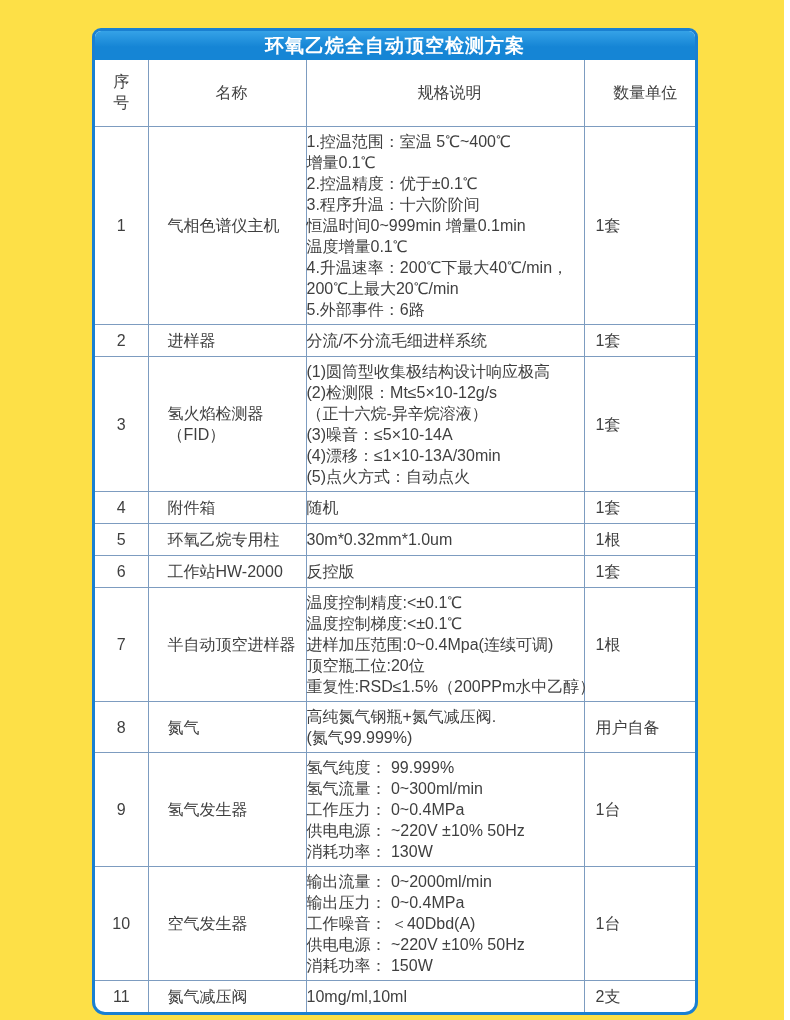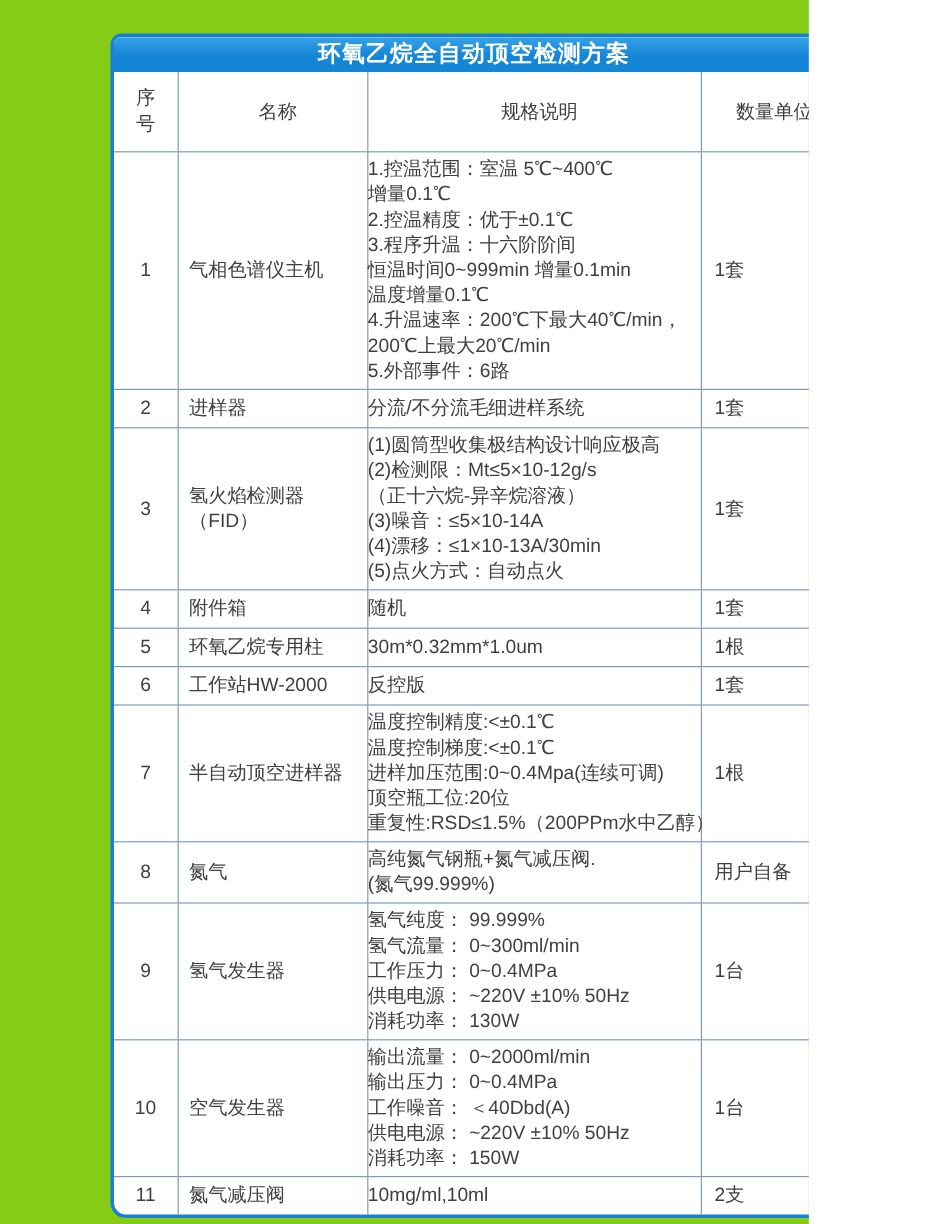--- a/index.html
+++ b/index.html
@@ -6,23 +6,23 @@
     margin: 0;
     padding: 0;
     background: #ffffff;
     width: 790px;
     height: 1020px;
     font-family: "Liberation Sans", sans-serif;
     color: var(--text, #3f3f3f);
   }
   .canvas {
     position: relative;
-    width: 674px;
+    width: 784px;
     height: 1020px;
-    background: #84cc16;
+    background: #fde047;
     overflow: hidden;
   }
   .card {
     position: absolute;
     left: 92px;
     top: 28px;
     width: 606px;
     box-sizing: border-box;
     border: 3px solid var(--border-blue, #1a80d1);
     border-radius: 9px 9px 13px 13px;
@@ -64,21 +64,21 @@
     padding: 0 0 0 9px;
   }
   .spec-table thead th.col-no { text-align: center; padding: 12px; }
 
   td.col-no {
     text-align: center;
     padding: 5px 0;
     line-height: 21px;
   }
   td.col-name {
-    padding: 5px 2px 5px 9px;
+    padding: 5px 2px 5px 19px;
     line-height: 21px;
     margin-left: 12px;
   }
   td.col-spec {
     padding: 4px 4px 4px 0;
   }
   td.col-spec .spec-line {
     line-height: 21px;
     white-space: nowrap;
   }

